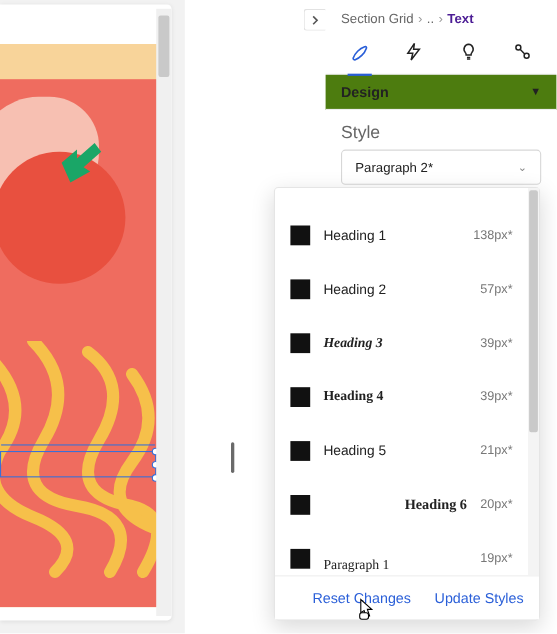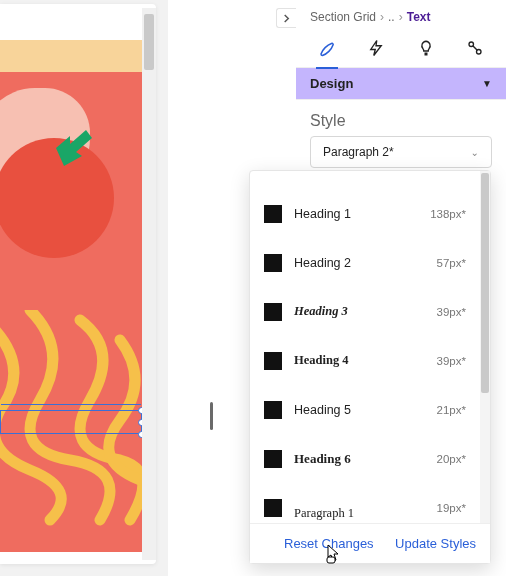--- a/index.html
+++ b/index.html
@@ -89,21 +89,21 @@
     display:flex; align-items:center; justify-content:space-between;
     padding:0 14px; border-bottom:1px solid #eee; height:36px;
   }
   .tab { width:34px; height:36px; display:flex; align-items:center; justify-content:center; color:#222; position:relative; }
   .tab-active { color:#2a5fd8; }
   .tab-active::after { content:""; position:absolute; left:6px; right:6px; bottom:-1px; height:2px; background:#2a5fd8; }
   .tabs svg { width:18px; height:18px; }
 
   .section-head {
     display:flex; align-items:center; justify-content:space-between;
-    padding:8px 14px; background:#c4b5fd; border-bottom:1px solid #eee;
+    padding:8px 14px; background:#4d7c0f; border-bottom:1px solid #eee;
     font-size:13px; font-weight:600; color:#222;
   }
   .section-head .caret { font-size:10px; color:#222; }
 
   .field-label { padding:12px 14px 6px; font-size:16px; color:#666; }
   .select {
     margin:0 14px; height:32px; border:1px solid #d7d7d7; border-radius:4px;
     display:flex; align-items:center; justify-content:space-between;
     padding:0 12px; font-size:12px; color:#222; background:#fff;
   }
@@ -124,21 +124,21 @@
     display:flex; align-items:center; height:49px; padding:0 14px; gap:12px;
   }
   .swatch { width:18px; height:18px; background:#111; flex:0 0 18px; }
   .s-name { flex:1; font-size:12.5px; color:#222; }
   .s-size { font-size:11.5px; color:#777; }
   .f-h1 { font-family: Arial, sans-serif; font-weight:400; }
   .f-h2 { font-family: Arial, sans-serif; font-weight:400; }
   .f-h3 { font-family: Georgia, 'Times New Roman', serif; font-weight:700;font-style:italic; }
   .f-h4 { font-family: Georgia, 'Times New Roman', serif; font-weight:700; }
   .f-h5 { font-family: Arial, sans-serif; font-weight:400; }
-  .f-h6 { font-family: Georgia, 'Times New Roman', serif; font-weight:700; font-size:13px; }
+  .f-h6 { font-family: Georgia, 'Times New Roman', serif; font-weight:700; font-size:13px;text-align:right; }
   .f-p1 { font-family: Georgia, 'Times New Roman', serif; font-weight:400; }
   .f-p1.cut { transform:translateY(6px); }
   .pop-footer {
     height:40px; border-top:1px solid #eee; display:flex; align-items:center; justify-content:space-between;
     padding:0 14px; background:#fff;
   }
   .link-btn { font-size:13px; color:#2a5fd8; cursor:pointer;margin-left:20px; }
 
   .cursor {
     position:absolute; left:322px; top:543px; width:20px; height:24px;

